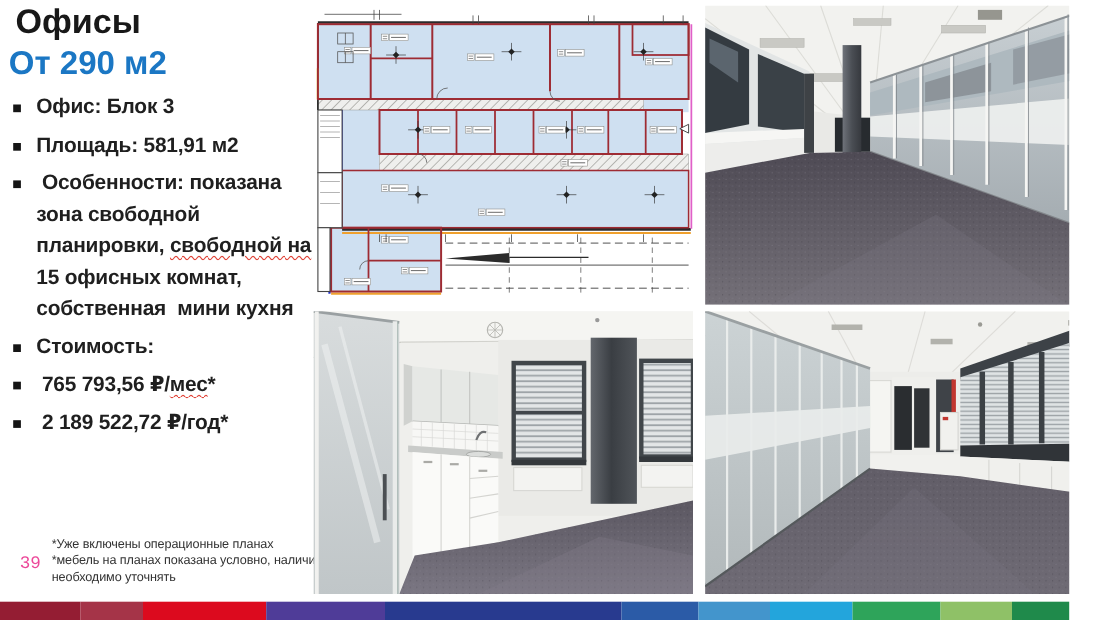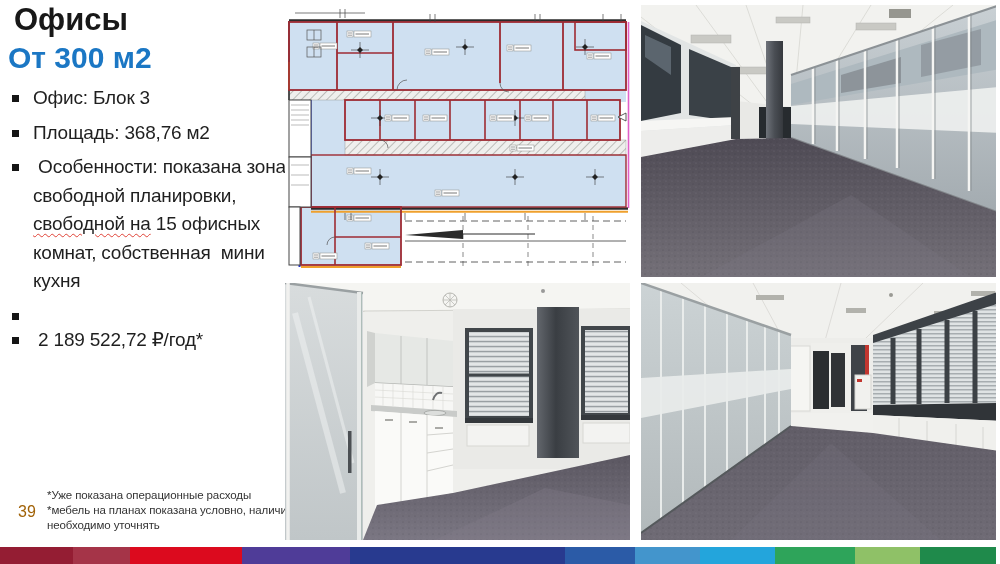--- a/index.html
+++ b/index.html
@@ -1,69 +1,74 @@
 <!DOCTYPE html>
 <html><head>
 <meta charset="utf-8">
 <style>
   html,body{margin:0;padding:0;background:#ffffff;}
   .slide{position:relative;width:972px;height:564px;background:#fff;overflow:hidden;
-         font-family:"Liberation Sans","DejaVu Sans",sans-serif;padding-left:24px;}
+         font-family:"Liberation Sans","DejaVu Sans",sans-serif;}
   .title{position:absolute;left:14px;top:2px;font-size:31px;font-weight:600;color:#181818;margin:0;}
   .subtitle{position:absolute;left:8px;top:41px;font-size:30px;font-weight:600;color:#1b77c4;margin:0;}
-  ul.bullets{position:absolute;left:10px;top:84px;width:278px;margin:0;padding:0;list-style:none;}
+  ul.bullets{position:absolute;left:10px;top:84px;width:278px;margin:0;padding:0;list-style:none;font-weight:bold;}
   ul.bullets li{display:flex;align-items:flex-start;margin:0 0 6px 0;font-size:19px;line-height:28.5px;
                 color:#1f1f1f;letter-spacing:-0.2px;}
   .bl{flex:0 0 7px;width:7px;height:7px;background:#151515;margin:11px 14px 0 2px;}
   .bt{white-space:pre-wrap;}
   .sq{text-decoration:underline;text-decoration-style:wavy;text-decoration-color:#e04338;
       text-decoration-thickness:1px;text-underline-offset:3px;}
   .footnote{position:absolute;left:47px;top:488px;width:250px;font-size:11.5px;line-height:15px;
             color:#333;letter-spacing:-0.1px;}
-  .pagenum{position:absolute;left:18px;top:503px;font-size:16px;color:#a16207;}
+  .pagenum{position:absolute;left:18px;top:503px;font-size:16px;color:#ec4899;font-family:Liberation Mono, monospace;}
   figure{margin:0;padding:0;position:absolute;}
   figure svg{display:block;width:100%;height:100%;}
   .floorplan{left:285px;top:5px;width:345px;height:275px;}
   .p1{left:641px;top:5px;width:359px;height:272px;}
   .p2{left:285px;top:283px;width:345px;height:257px;}
   .p3{left:641px;top:283px;width:359px;height:257px;}
   .stripe{position:absolute;left:0;bottom:0;width:1000px;height:17px;display:flex;}
 </style>
 </head>
 <body>
 
 <div class="slide">
 
   <h1 class="title">Офисы</h1>
-  <h2 class="subtitle">От 300 м2</h2>
+  <h2 class="subtitle">От 290 м2</h2>
 
   <ul class="bullets">
     <li>
         <span class="bl"></span>
         <span class="bt"><span>Офис: Блок 3</span><span class="sq"></span><span></span></span>
       </li>
     <li>
         <span class="bl"></span>
-        <span class="bt"><span>Площадь: 368,76 м2</span><span class="sq"></span><span></span></span>
+        <span class="bt"><span>Площадь: 581,91 м2</span><span class="sq"></span><span></span></span>
       </li>
     <li>
         <span class="bl"></span>
         <span class="bt"><span> Особенности: показана зона свободной планировки, </span><span class="sq">свободной на</span><span> 15 офисных комнат, собственная  мини кухня</span></span>
       </li>
     <li>
         <span class="bl"></span>
+        <span class="bt"><span>Стоимость:</span><span class="sq"></span><span></span></span>
+      </li>
+    <li>
+        <span class="bl"></span>
+        <span class="bt"><span> 765 793,56 ₽/</span><span class="sq">мес</span><span>*</span></span>
       </li>
     <li>
         <span class="bl"></span>
         <span class="bt"><span> 2 189 522,72 ₽/год*</span><span class="sq"></span><span></span></span>
       </li>
   </ul>
 
   <div class="footnote">
-    <div>*Уже показана операционные расходы</div>
+    <div>*Уже включены операционные планах</div>
     <div>*мебель на планах показана условно, наличие необходимо уточнять</div>
   </div>
   <div class="pagenum">39</div>
 
   <figure class="floorplan">
     <svg viewBox="0 0 345 275" xmlns="http://www.w3.org/2000/svg">
       <defs>
         <pattern id="hatch" width="6" height="6" patternUnits="userSpaceOnUse" patternTransform="rotate(45)">
           <rect width="6" height="6" fill="#efefed"></rect>
           <line x1="0" y1="0" x2="0" y2="6" stroke="#9a9a94" stroke-width="1.2"></line>

